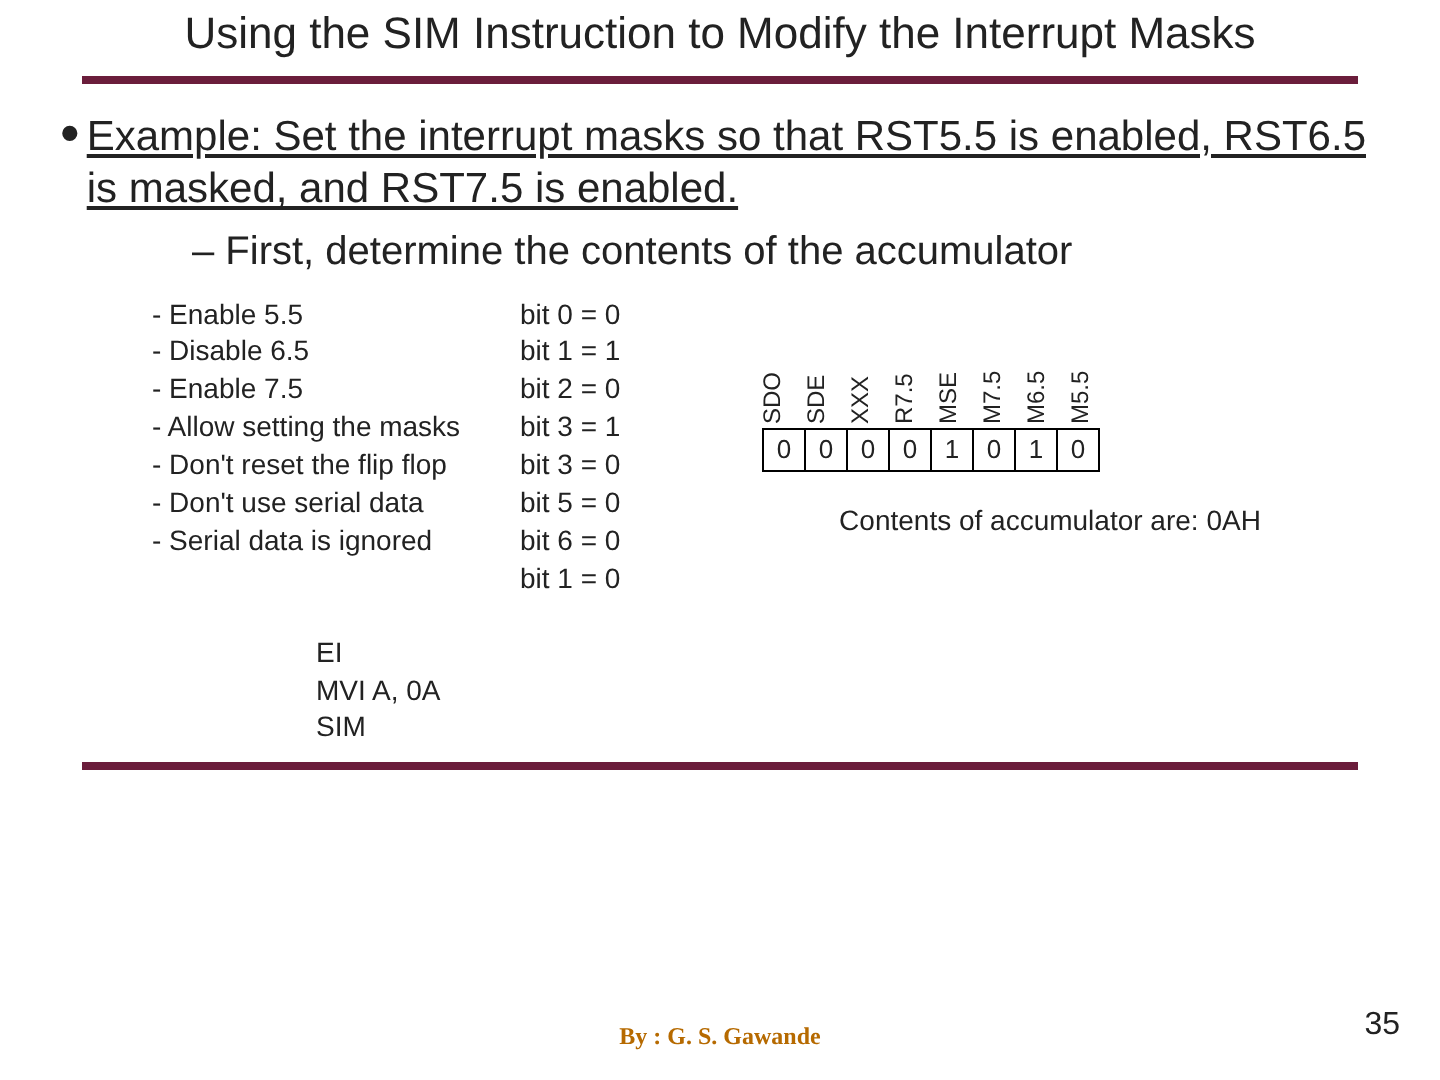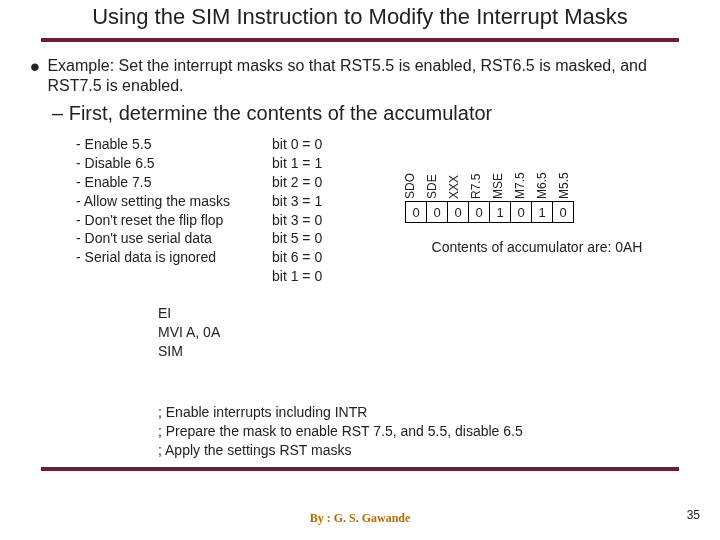--- a/index.html
+++ b/index.html
@@ -32,31 +32,31 @@
   .rule-bottom {
     height: 4px;
     background: var(--rule-color);
     width: 96%;
     margin: 8px auto 0 auto;
   }
   .bullet-row { display: flex; align-items: flex-start; }
   .bullet-dot {
     width: 22px; font-size: 28px; line-height: 22px; padding-left: 2px;
   }
-  .bullet-text { font-size: 16px; line-height: 1.25; }
+  .bullet-text { font-size: 21px; line-height: 1.25; text-decoration: underline; }
   .sub-bullet {
     font-size: 20px;
-    margin-left: 24px;
+    margin-left: 68px;
     margin-top: 6px;
   }
   .content-grid {
     display: flex;
     margin-top: 10px;
     margin-left: 48px;
-    gap: 26px;
+    gap: 14px;
     align-items: flex-start;
   }
   .col-left, .col-mid { font-size: 14px; line-height: 1.35; }
   .col-left { width: 170px; }
   .col-mid  { width: 72px; }
   .col-right { flex: 1; position: relative; }
   .bit-labels {
     position: relative;
     height: 64px;
     margin-left: 40px;
@@ -86,39 +86,38 @@
     margin-left: 12px;
     margin-top: 16px;
     text-align: center;
   }
   .code-block {
     display: flex;
     margin-top: 18px;
     margin-left: 130px;
     font-size: 14px;
     gap: 42px;
-    flex-direction: column;
   }
   .code-col-l { width: 80px; line-height: 1.35; }
   .code-col-r { line-height: 1.35; }
   .byline {
     position: absolute;
     bottom: 14px;
     left: 0; right: 0;
     text-align: center;
     color: var(--byline);
     font-family: "Times New Roman", Times, serif;
     font-weight: bold;
     font-size: 12px;
   }
   .pagenum {
     position: absolute;
     bottom: 18px;
     right: 20px;
-    font-size: 12px;
+    font-size: 16px;
   }
 </style>
 </head>
 <body>
 
 <div class="slide">
   <div class="title">Using the SIM Instruction to Modify the Interrupt Masks</div>
   <div class="rule-top"></div>
 
   <div class="bullet-row">
@@ -174,24 +173,19 @@
       <div class="acc-note">Contents of accumulator are: 0AH</div>
     </div>
   </div>
 
   <div class="code-block">
     <div class="code-col-l">
       <div>EI</div>
       <div>MVI A, 0A</div>
       <div>SIM</div>
     </div>
-    <div class="code-col-r">
-      <div>; Enable interrupts including INTR</div>
-      <div>; Prepare the mask to enable RST 7.5, and 5.5, disable 6.5</div>
-      <div>; Apply the settings RST masks</div>
-    </div>
   </div>
 
   <div class="rule-bottom"></div>
 </div>
 
 <div class="byline">By :  G. S. Gawande</div>
 <div class="pagenum">35</div>
 
 </body></html>

